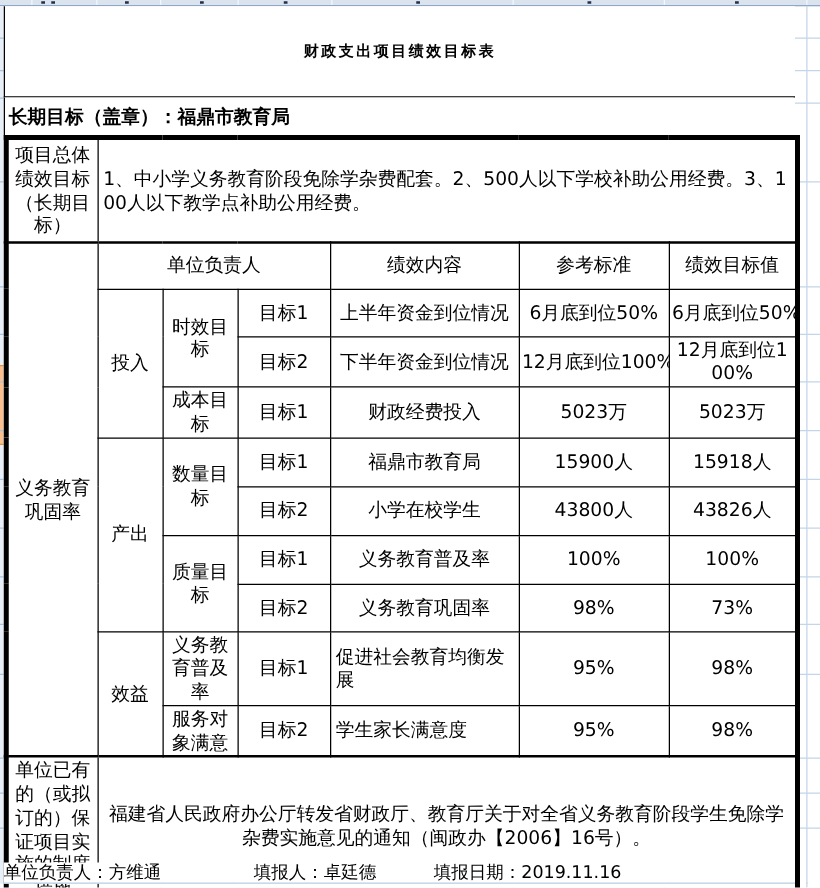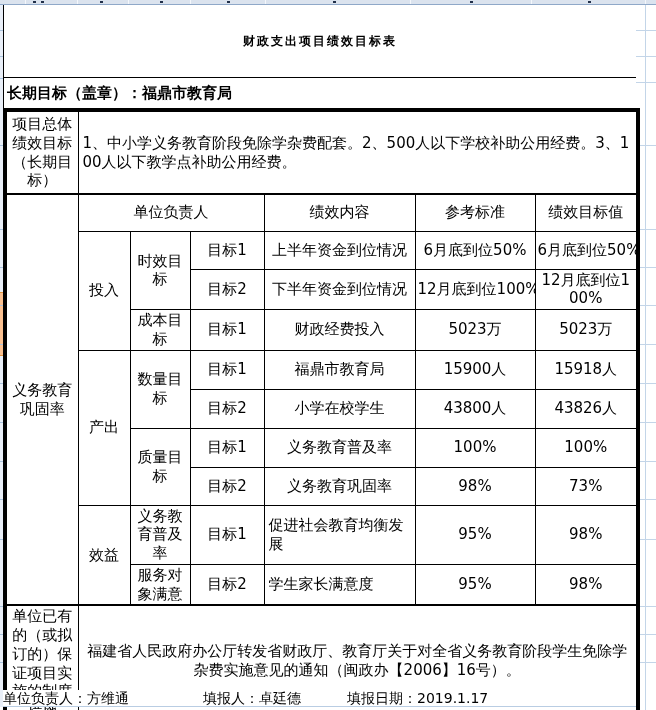--- a/index.html
+++ b/index.html
@@ -235,14 +235,14 @@
       <span class="clip-box">单位已有的（或拟订的）保证项目实施的制度措施</span>
     </td>
     <td colspan="6">福建省人民政府办公厅转发省财政厅、教育厅关于对全省义务教育阶段学生免除学杂费实施意见的通知（闽政办【2006】16号）。</td>
   </tr>
 </tbody>
   </table>
 
 <div class="abs" id="footer-row">
   <span id="footer-responsible">单位负责人：方维通</span>
   <span id="footer-filler">填报人：卓廷德</span>
-  <span id="footer-date">填报日期：2019.1.17</span>
+  <span id="footer-date">填报日期：2019.11.16</span>
 </div>
 
 </body></html>

